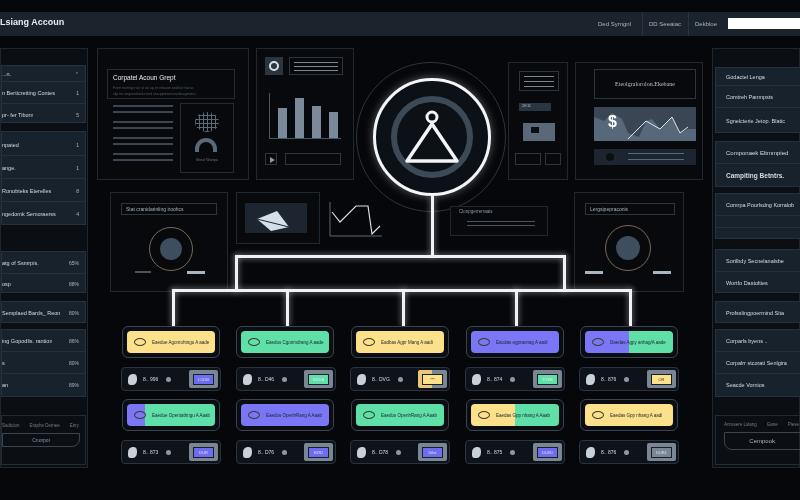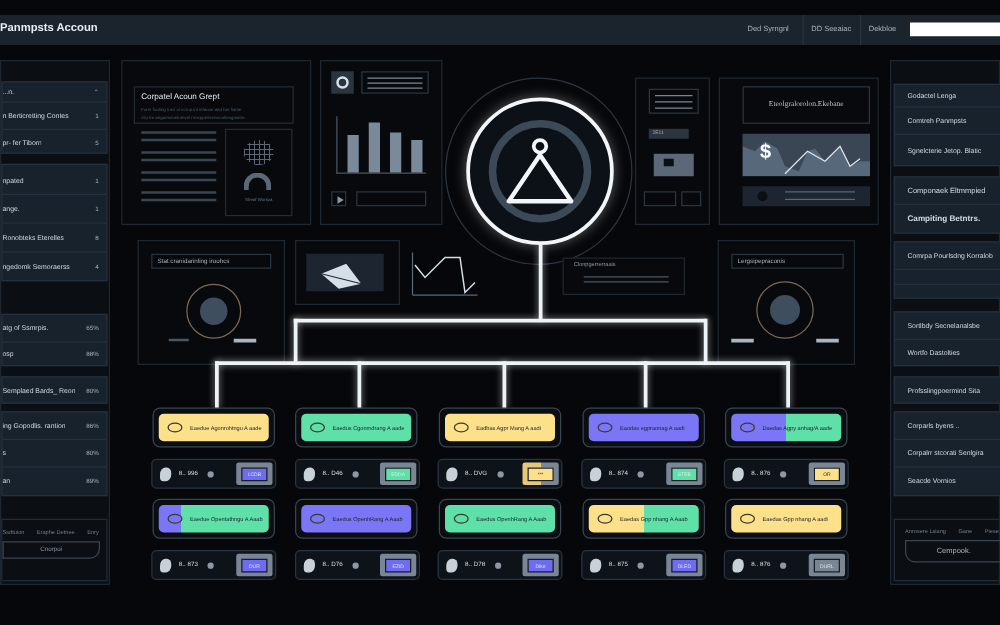--- a/index.html
+++ b/index.html
@@ -35,21 +35,21 @@
   .stat .gear { width: 5px; height: 5px; border-radius: 50%; background: #8e98a4; margin-left: 8px; }
   .stat .chip-wrap { position: absolute; right: 2px; top: 2px; width: 29px; height: 18px; background: #7a8694; border-radius: 2px; display: flex; align-items: center; justify-content: center; }
   .stat .chip { width: 21px; height: 11px; border: 1px solid #1a1f26; font-size: 4px; display: flex; align-items: center; justify-content: center; color: #e0e6ec; }
 
   .bar { position: absolute; bottom: 0; background: #7b8a9a; width: 9px; }
 </style>
 </head>
 <body>
 
 <div class="topbar">
-  <span class="app-title">Panmpsts Accoun</span>
+  <span class="app-title">Lsiang Accoun</span>
   <span class="top-btn" style="left:592px;border-left:none;">Ded Syrngnl</span>
   <span class="top-btn" style="left:642px;">DD Seeaiac</span>
   <span class="top-btn" style="left:688px;">Dekbloe</span>
   <input class="top-search" value="" style="">
 </div>
 
 <div class="side-panel" style="left:0;top:48px;width:88px;height:420px;">
   <div class="side-group" style="left:0;top:16px;width:85px;height:58px;">
     <div class="side-row" style="top:0;height:16px;">
         <span class="lbl">...n.</span>

